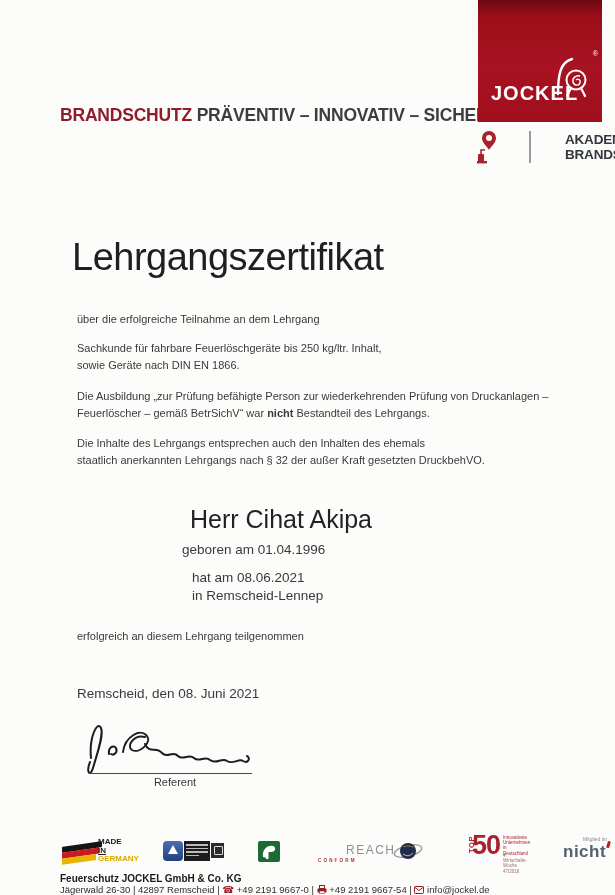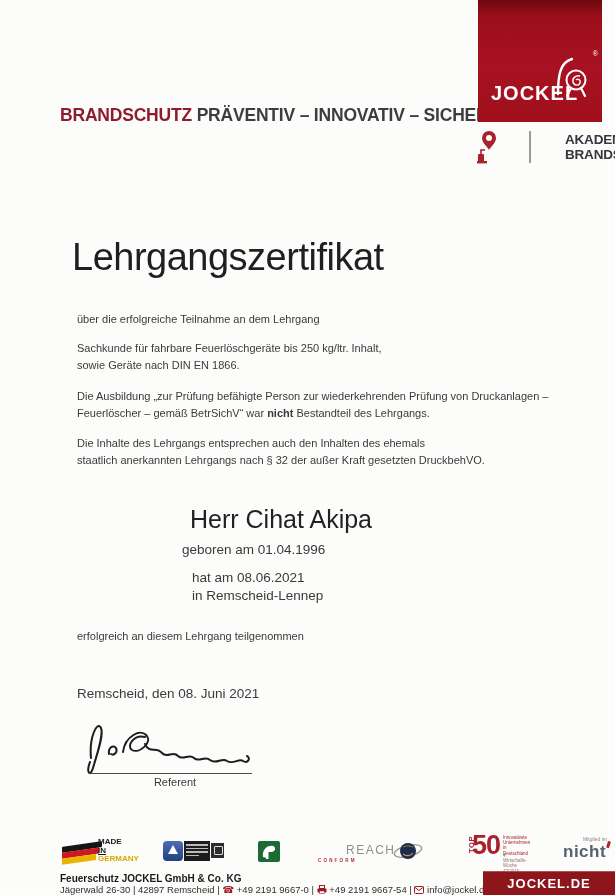--- a/index.html
+++ b/index.html
@@ -242,17 +242,14 @@
       </svg>
     <span>+49 2191 9667-54</span>
     <span>|</span>
     <svg width="10" height="8" viewBox="0 0 10 8">
         <rect x="0.5" y="0.5" width="9" height="7" rx="1" fill="none" stroke="#9c1b22"></rect>
         <path d="M0.5,1 L5,4.5 L9.5,1" fill="none" stroke="#9c1b22"></path>
       </svg>
     <span>info@jockel.de</span>
   </div>
 
-  <div class="site-bar">
-    <span>JOCKEL.DE</span>
-  </div>
 
 </div>
 
 </body></html>

